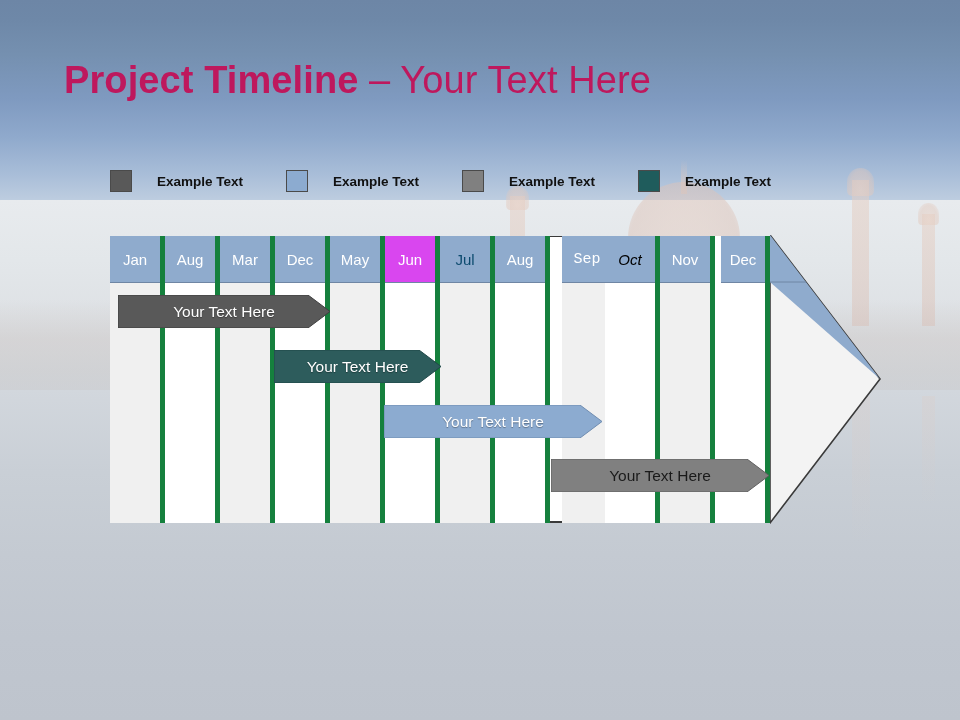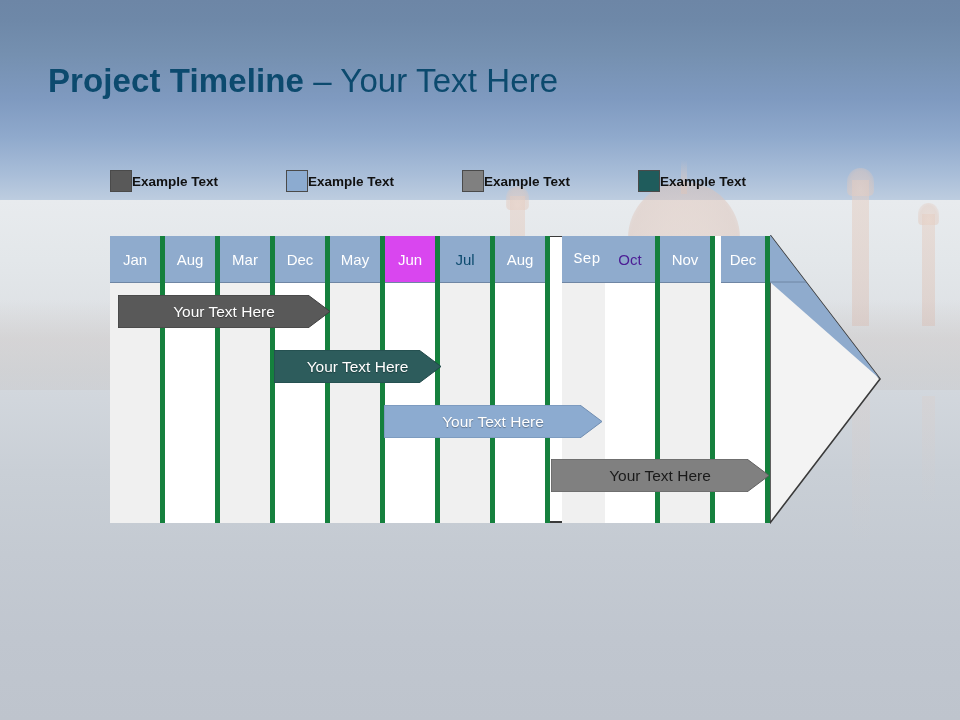--- a/index.html
+++ b/index.html
@@ -61,35 +61,35 @@
     position:absolute; opacity:.22;
     background:linear-gradient(180deg,#e0c8bd 0%, rgba(224,200,189,.45) 55%, rgba(224,200,189,0) 100%);
   }
   .r1 { left:602px; top:396px; width:176px; height:128px; }
   .r2 { left:852px; top:396px; width:18px; height:150px; }
   .r3 { left:510px; top:396px; width:16px; height:120px; }
   .r4 { left:922px; top:396px; width:13px; height:110px; }
 
   
   #title {
-    position:absolute; left:48px; top:58px; width:830px;
-    color:#0c4a6e; font-size:33px; line-height:45px;
+    position:absolute; left:64px; top:58px; width:830px;
+    color:#be185d; font-size:38px; line-height:45px;
     letter-spacing:.1px; white-space:nowrap;
   }
   #title .strong { font-weight:bold; }
   #title .light  { font-weight:normal; }
 
   
   #legend { position:absolute; left:110px; top:170px; height:24px; }
   .legend-item { position:absolute; top:0; display:flex; align-items:center; }
   .legend-swatch {
     width:22px; height:22px; border:1px solid #4a4a4a; flex:none;
   }
   .legend-label {
-    margin-left:0; font-size:13.5px; font-weight:bold;
+    margin-left:25px; font-size:13.5px; font-weight:bold;
     color:#111111; white-space:nowrap;
   }
   .li0 { left:0px; }
   .li1 { left:176px; }
   .li2 { left:352px; }
   .li3 { left:528px; }
 
   
   #chart { position:absolute; left:110px; top:236px; width:770px; height:287px; }
   .chart-shape {
@@ -214,21 +214,21 @@
       <div class="col alt" style="left: 330px;">
         <div class="col-head" style="background: rgb(143, 171, 205); color: #0c4a6e;">Jul</div>
       </div>
       <div class="col plain" style="left: 385px;">
         <div class="col-head" style="background: rgb(143, 171, 205); color: rgb(255, 255, 255);">Aug</div>
       </div>
       <div class="col alt" style="left: 452px; font-family: Liberation Mono, monospace;">
         <div class="col-head" style="background: rgb(143, 171, 205); color: rgb(255, 255, 255);">Sep</div>
       </div>
       <div class="col plain" style="left: 495px;">
-        <div class="col-head" style="background: rgb(143, 171, 205); color: #4c1d95;">Oct</div>
+        <div class="col-head" style="background: rgb(143, 171, 205); color: #000000; font-style: italic;">Oct</div>
       </div>
       <div class="col alt" style="left: 550px;">
         <div class="col-head" style="background: rgb(143, 171, 205); color: rgb(255, 255, 255);">Nov</div>
       </div>
       <div class="col plain" style="left: 605px; padding-left: 6px;">
         <div class="col-head" style="background: rgb(143, 171, 205); color: rgb(255, 255, 255);">Dec</div>
       </div>
     </div>
 
   <div id="bars">

